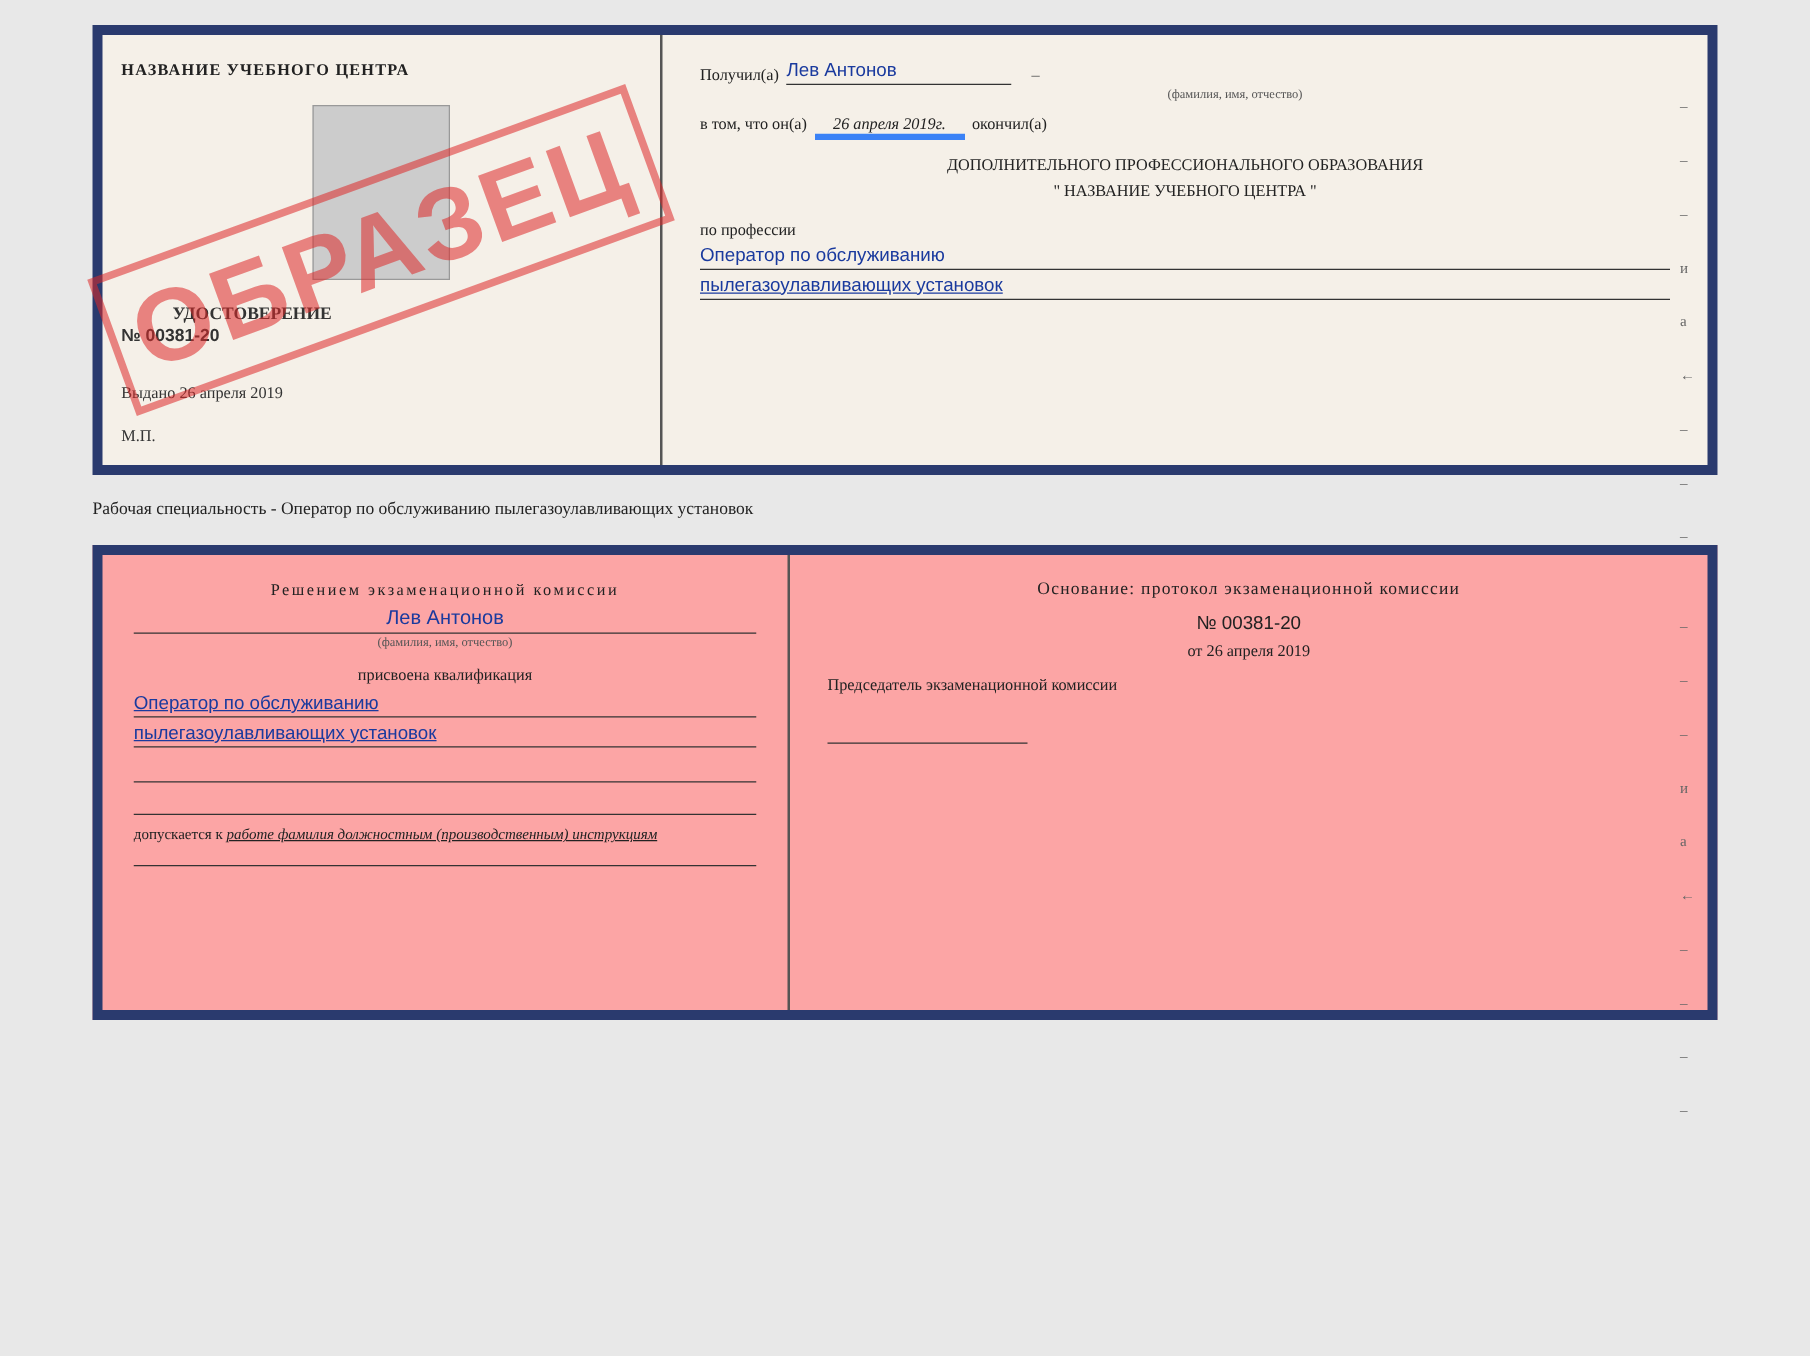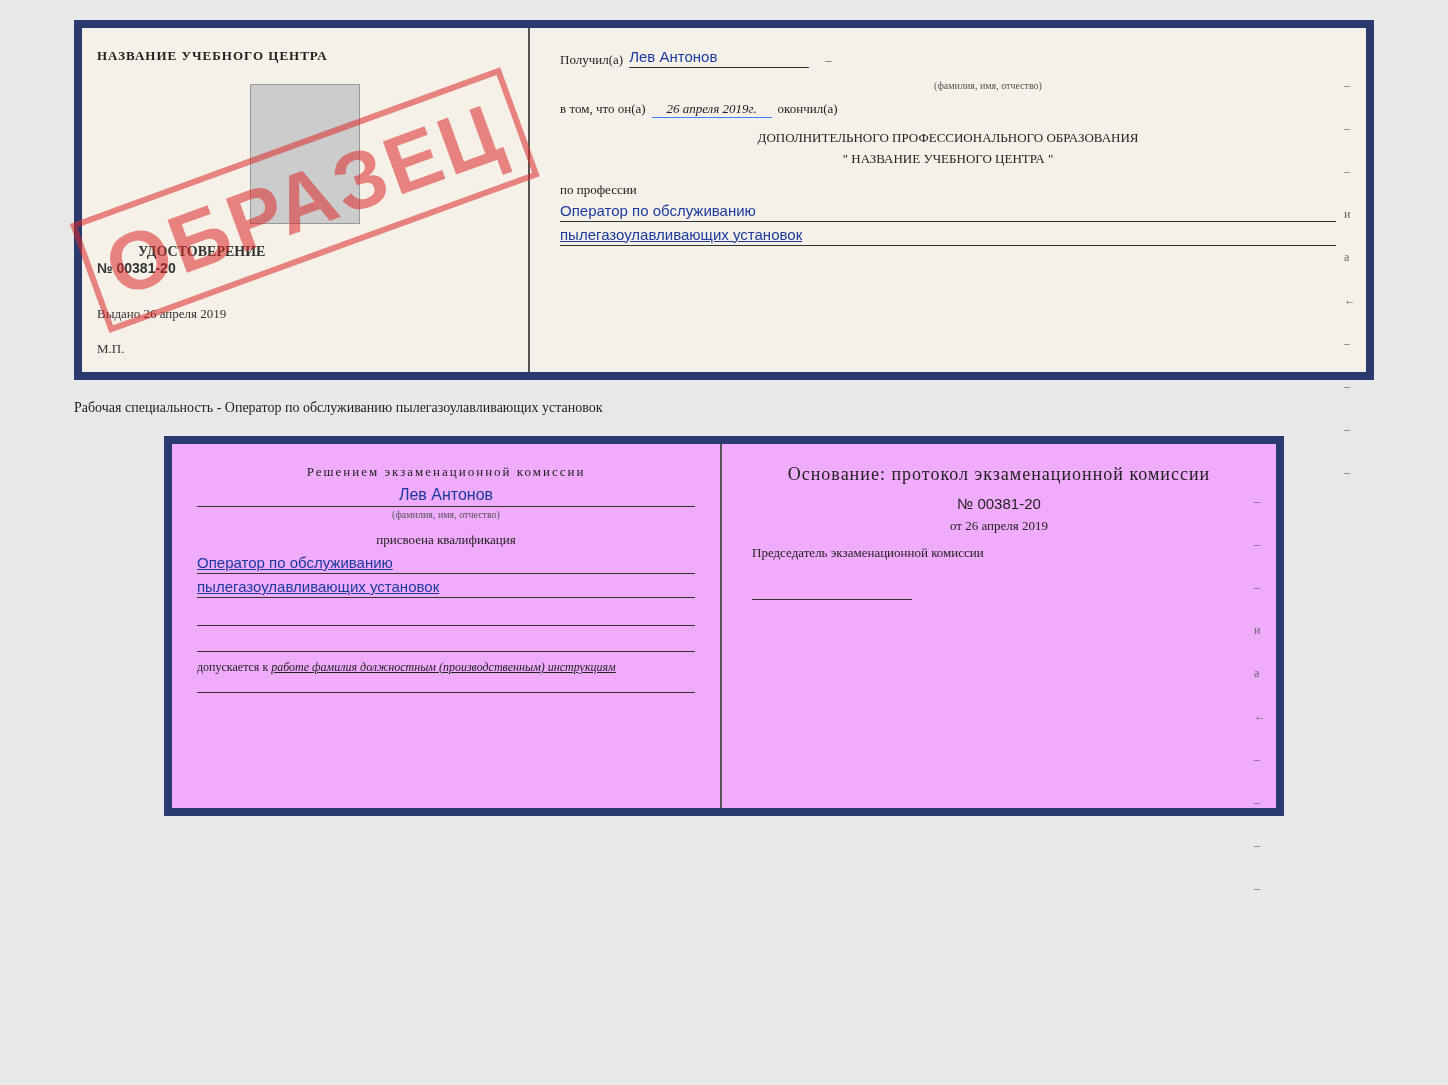--- a/index.html
+++ b/index.html
@@ -112,21 +112,21 @@
       pointer-events: none;
       font-family: Arial, sans-serif;
       letter-spacing: 3px;
       z-index: 10;
     }
 
     
     .received-row {
       display: flex;
       align-items: flex-end;
-      margin-bottom: 12px;
+      margin-bottom: 2px;
       gap: 6px;
     }
 
     .received-label {
       font-size: 13px;
       color: #222;
       white-space: nowrap;
     }
 
     .received-name {
@@ -159,21 +159,21 @@
       display: flex;
       align-items: flex-start;
       gap: 6px;
       margin-bottom: 10px;
     }
 
     .vtom-date {
       font-style: italic;
       font-size: 13px;
       color: #222;
-      border-bottom: 1px solid #3b82f6;
+      border-bottom: 5px solid #3b82f6;
       min-width: 120px;
       text-align: center;
     }
 
     .org-block {
       font-size: 13px;
       color: #222;
       text-align: center;
       line-height: 1.6;
       margin-bottom: 12px;
@@ -230,22 +230,22 @@
     
     .middle-text {
       width: 1300px;
       font-size: 14px;
       color: #222;
       padding: 8px 0;
     }
 
     
     .certificate-bottom {
-      width: 1120px;
-      background: #f0abfc;
+      width: 1300px;
+      background: #fca5a5;
       border: 8px solid #2a3a6e;
       display: flex;
       position: relative;
       min-height: 380px;
       justify-content: space-between;
     }
 
     .bottom-left {
       width: 550px;
       border-right: 2px solid #555;
@@ -328,21 +328,21 @@
       margin-top: 8px;
     }
 
     .dopuskaetsya-underline {
       font-style: italic;
       text-decoration: underline;
     }
 
     
     .osnovanie-text {
-      font-size: 18px;
+      font-size: 14px;
       color: #222;
       text-align: center;
       letter-spacing: 1px;
       margin-bottom: 10px;
     }
 
     .protocol-number {
       font-size: 15px;
       color: #222;
       text-align: center;

